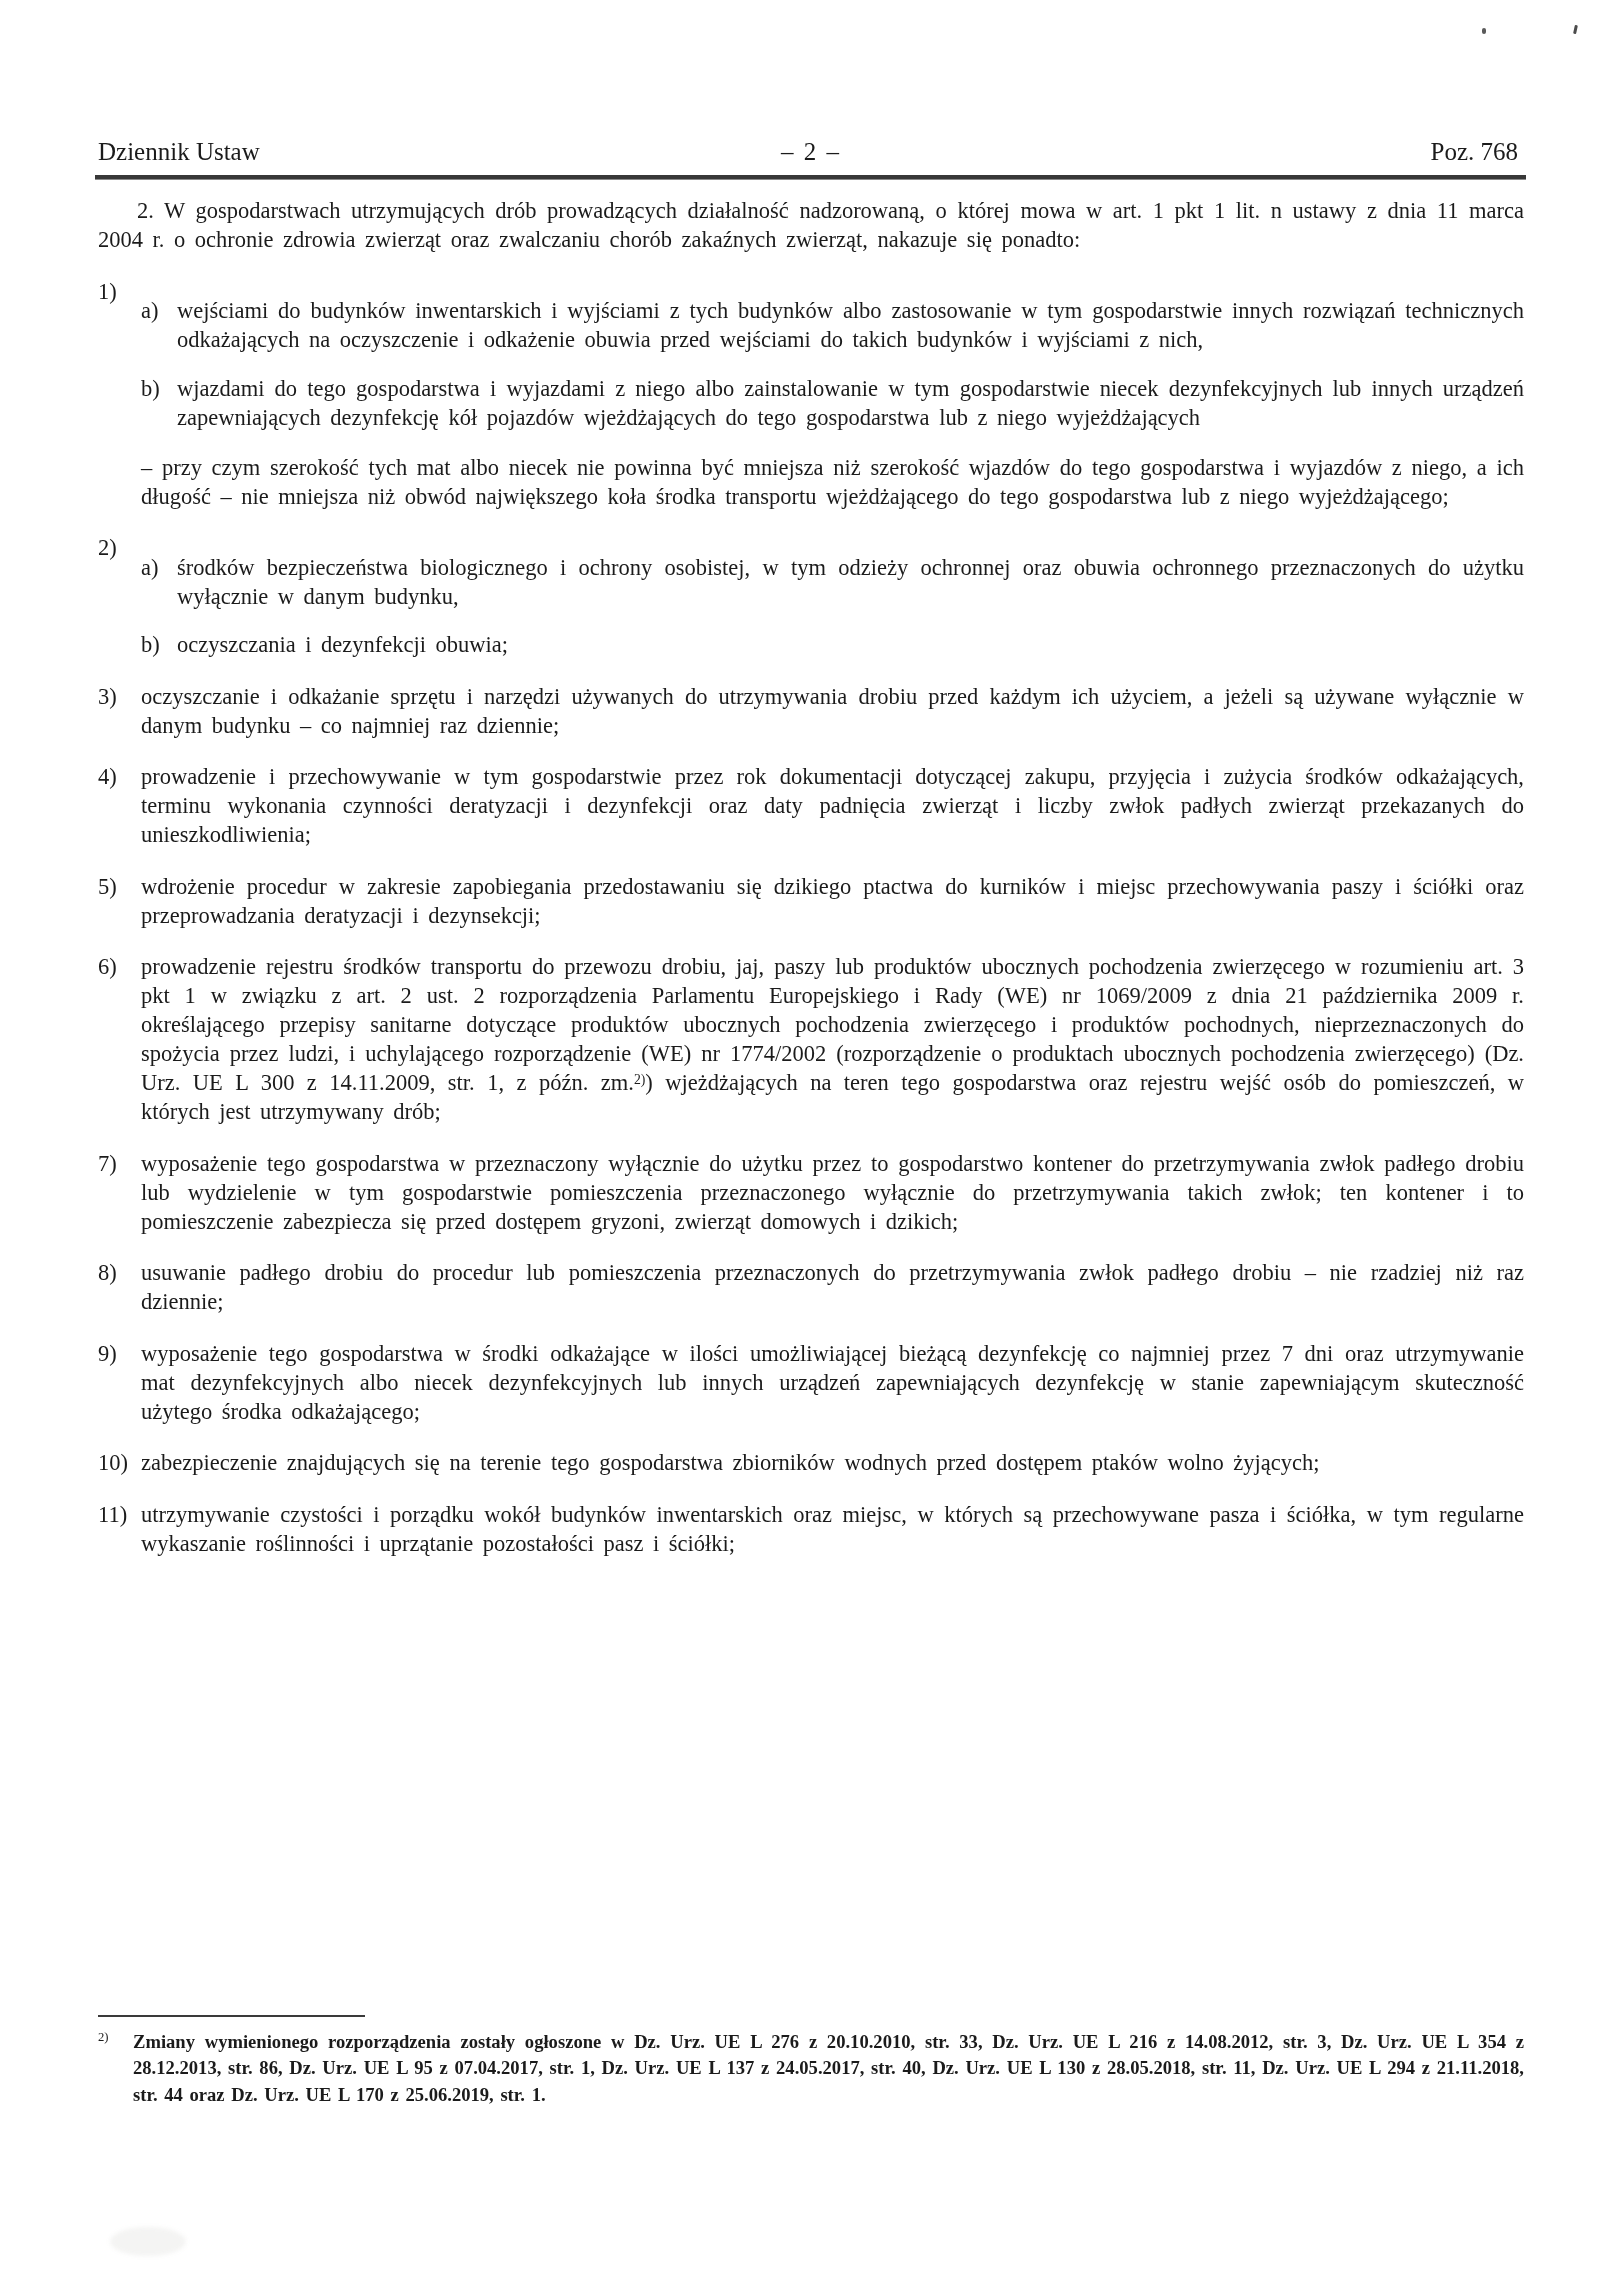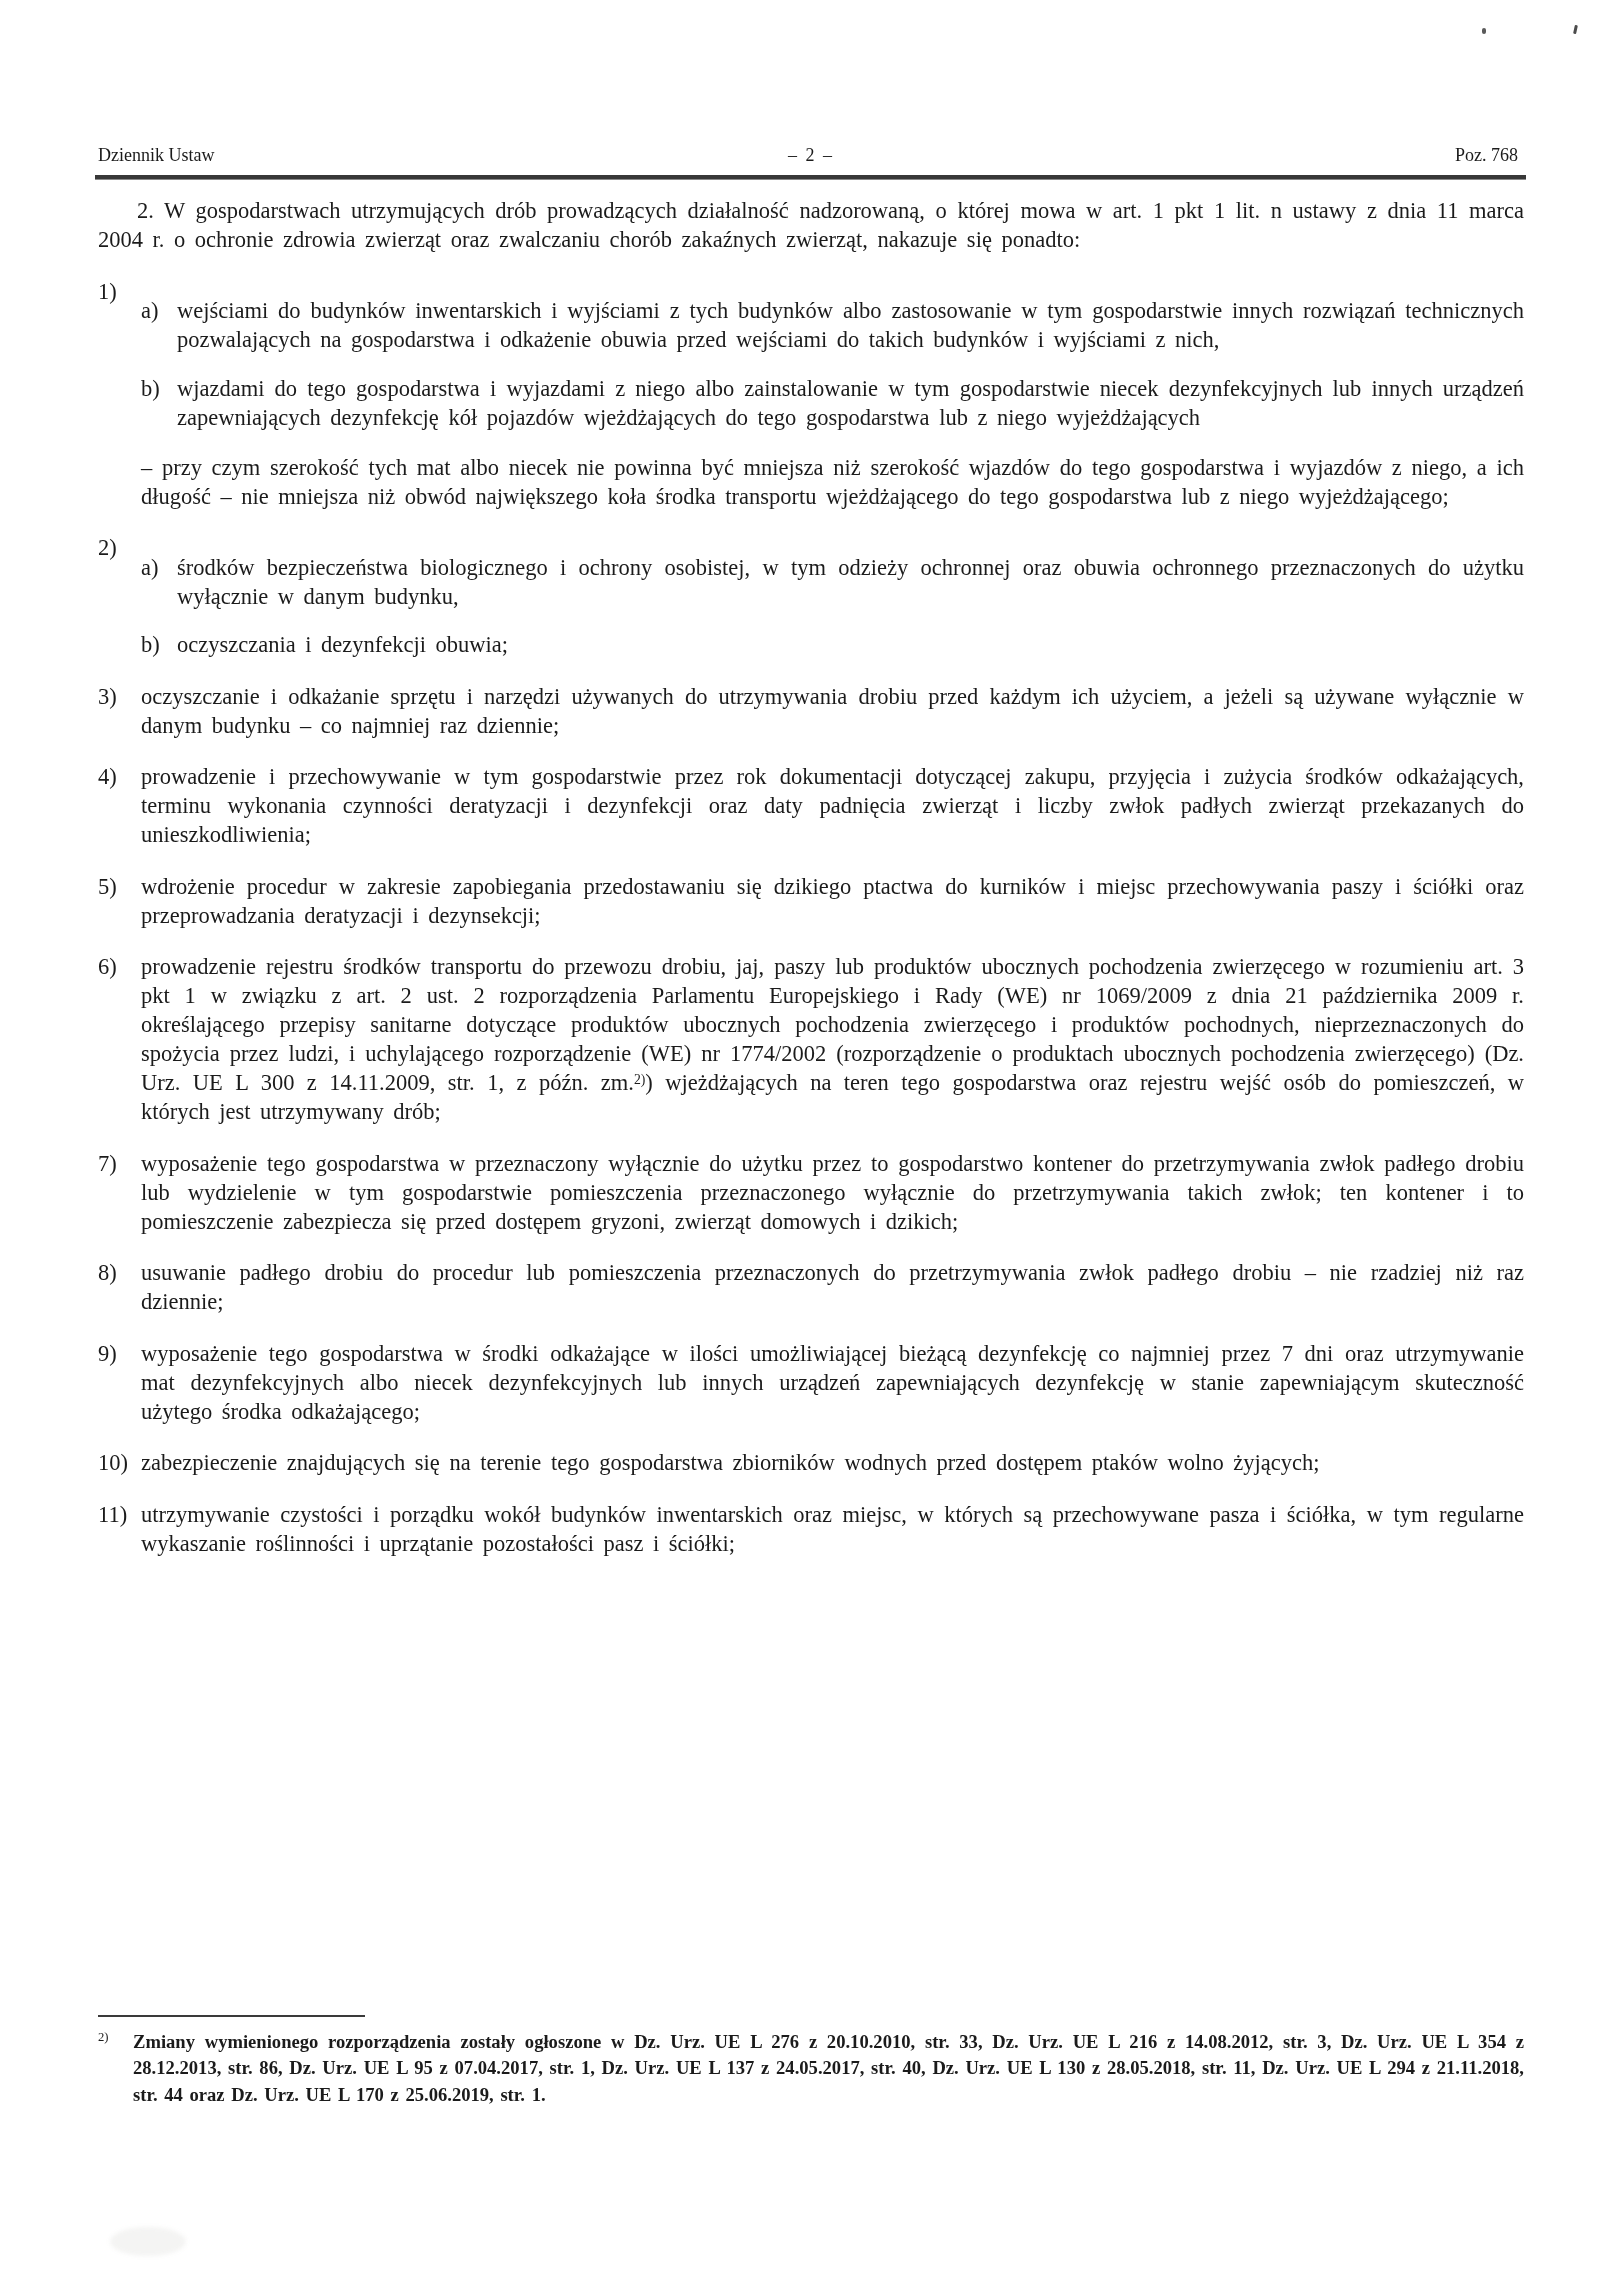--- a/index.html
+++ b/index.html
@@ -1,21 +1,21 @@
 <!DOCTYPE html>
 <html lang="pl"><head>
 <meta charset="utf-8">
 <style>
   html,body{margin:0;padding:0;}
   body{
     width:1620px;height:2292px;position:relative;background:#ffffff;
     font-family:"Liberation Serif","DejaVu Serif",serif;color:#1b1b1b;
     -webkit-font-smoothing:antialiased;overflow:hidden;
   }
-  .hdr{position:absolute;top:133px;left:98px;right:96px;height:33px;font-size:18px;}
+  .hdr{position:absolute;top:133px;left:98px;right:96px;height:33px;font-size:25px;}
   .hdr .left{position:absolute;left:0;bottom:0;}
   .hdr .center{position:absolute;left:0;right:0;bottom:0;text-align:center;letter-spacing:2px;}
   .hdr .right{position:absolute;right:6px;bottom:0;}
   .hdr-rule{position:absolute;top:175px;left:95px;right:94px;height:3.9px;background:#383838;border-bottom:1px solid #8a8a8a;}
   .content{position:absolute;top:196px;left:98px;right:96px;font-size:22.5px;line-height:29px;text-align:justify;word-spacing:3.9px;}
   p{margin:0;}
   .intro{text-indent:39px;}
   .item{display:flex;margin-top:22.5px;}
   .item .num{width:43px;flex-shrink:0;}
   .item-body{flex:1;min-width:0;}
@@ -48,21 +48,21 @@
 <div class="smudge"></div>
 
 <div class="content">
   <p class="intro">2. W gospodarstwach utrzymujących drób prowadzących działalność nadzorowaną, o której mowa w art. 1 pkt 1 lit. n ustawy z dnia 11 marca 2004 r. o ochronie zdrowia zwierząt oraz zwalczaniu chorób zakaźnych zwierząt, nakazuje się ponadto:</p>
   <div id="items">
       <div class="item">
         <span class="num">1)</span>
         <div class="item-body">
           <div class="sub">
             <span class="letter">a)</span>
-            <p class="txt">wejściami do budynków inwentarskich i wyjściami z tych budynków albo zastosowanie w tym gospodarstwie innych rozwiązań technicznych pozwalających na gospodarstwa i odkażenie obuwia przed wejściami do takich budynków i wyjściami z nich,</p>
+            <p class="txt">wejściami do budynków inwentarskich i wyjściami z tych budynków albo zastosowanie w tym gospodarstwie innych rozwiązań technicznych odkażających na oczyszczenie i odkażenie obuwia przed wejściami do takich budynków i wyjściami z nich,</p>
           </div>
           <div class="sub">
             <span class="letter">b)</span>
             <p class="txt">wjazdami do tego gospodarstwa i wyjazdami z niego albo zainstalowanie w tym gospodarstwie niecek dezynfekcyjnych lub innych urządzeń zapewniających dezynfekcję kół pojazdów wjeżdżających do tego gospodarstwa lub z niego wyjeżdżających</p>
           </div>
           <p class="txt cont">– przy czym szerokość tych mat albo niecek nie powinna być mniejsza niż szerokość wjazdów do tego gospodarstwa i wyjazdów z niego, a ich długość – nie mniejsza niż obwód największego koła środka transportu wjeżdżającego do tego gospodarstwa lub z niego wyjeżdżającego;</p>
         </div>
       </div>
       <div class="item">
         <span class="num">2)</span>

